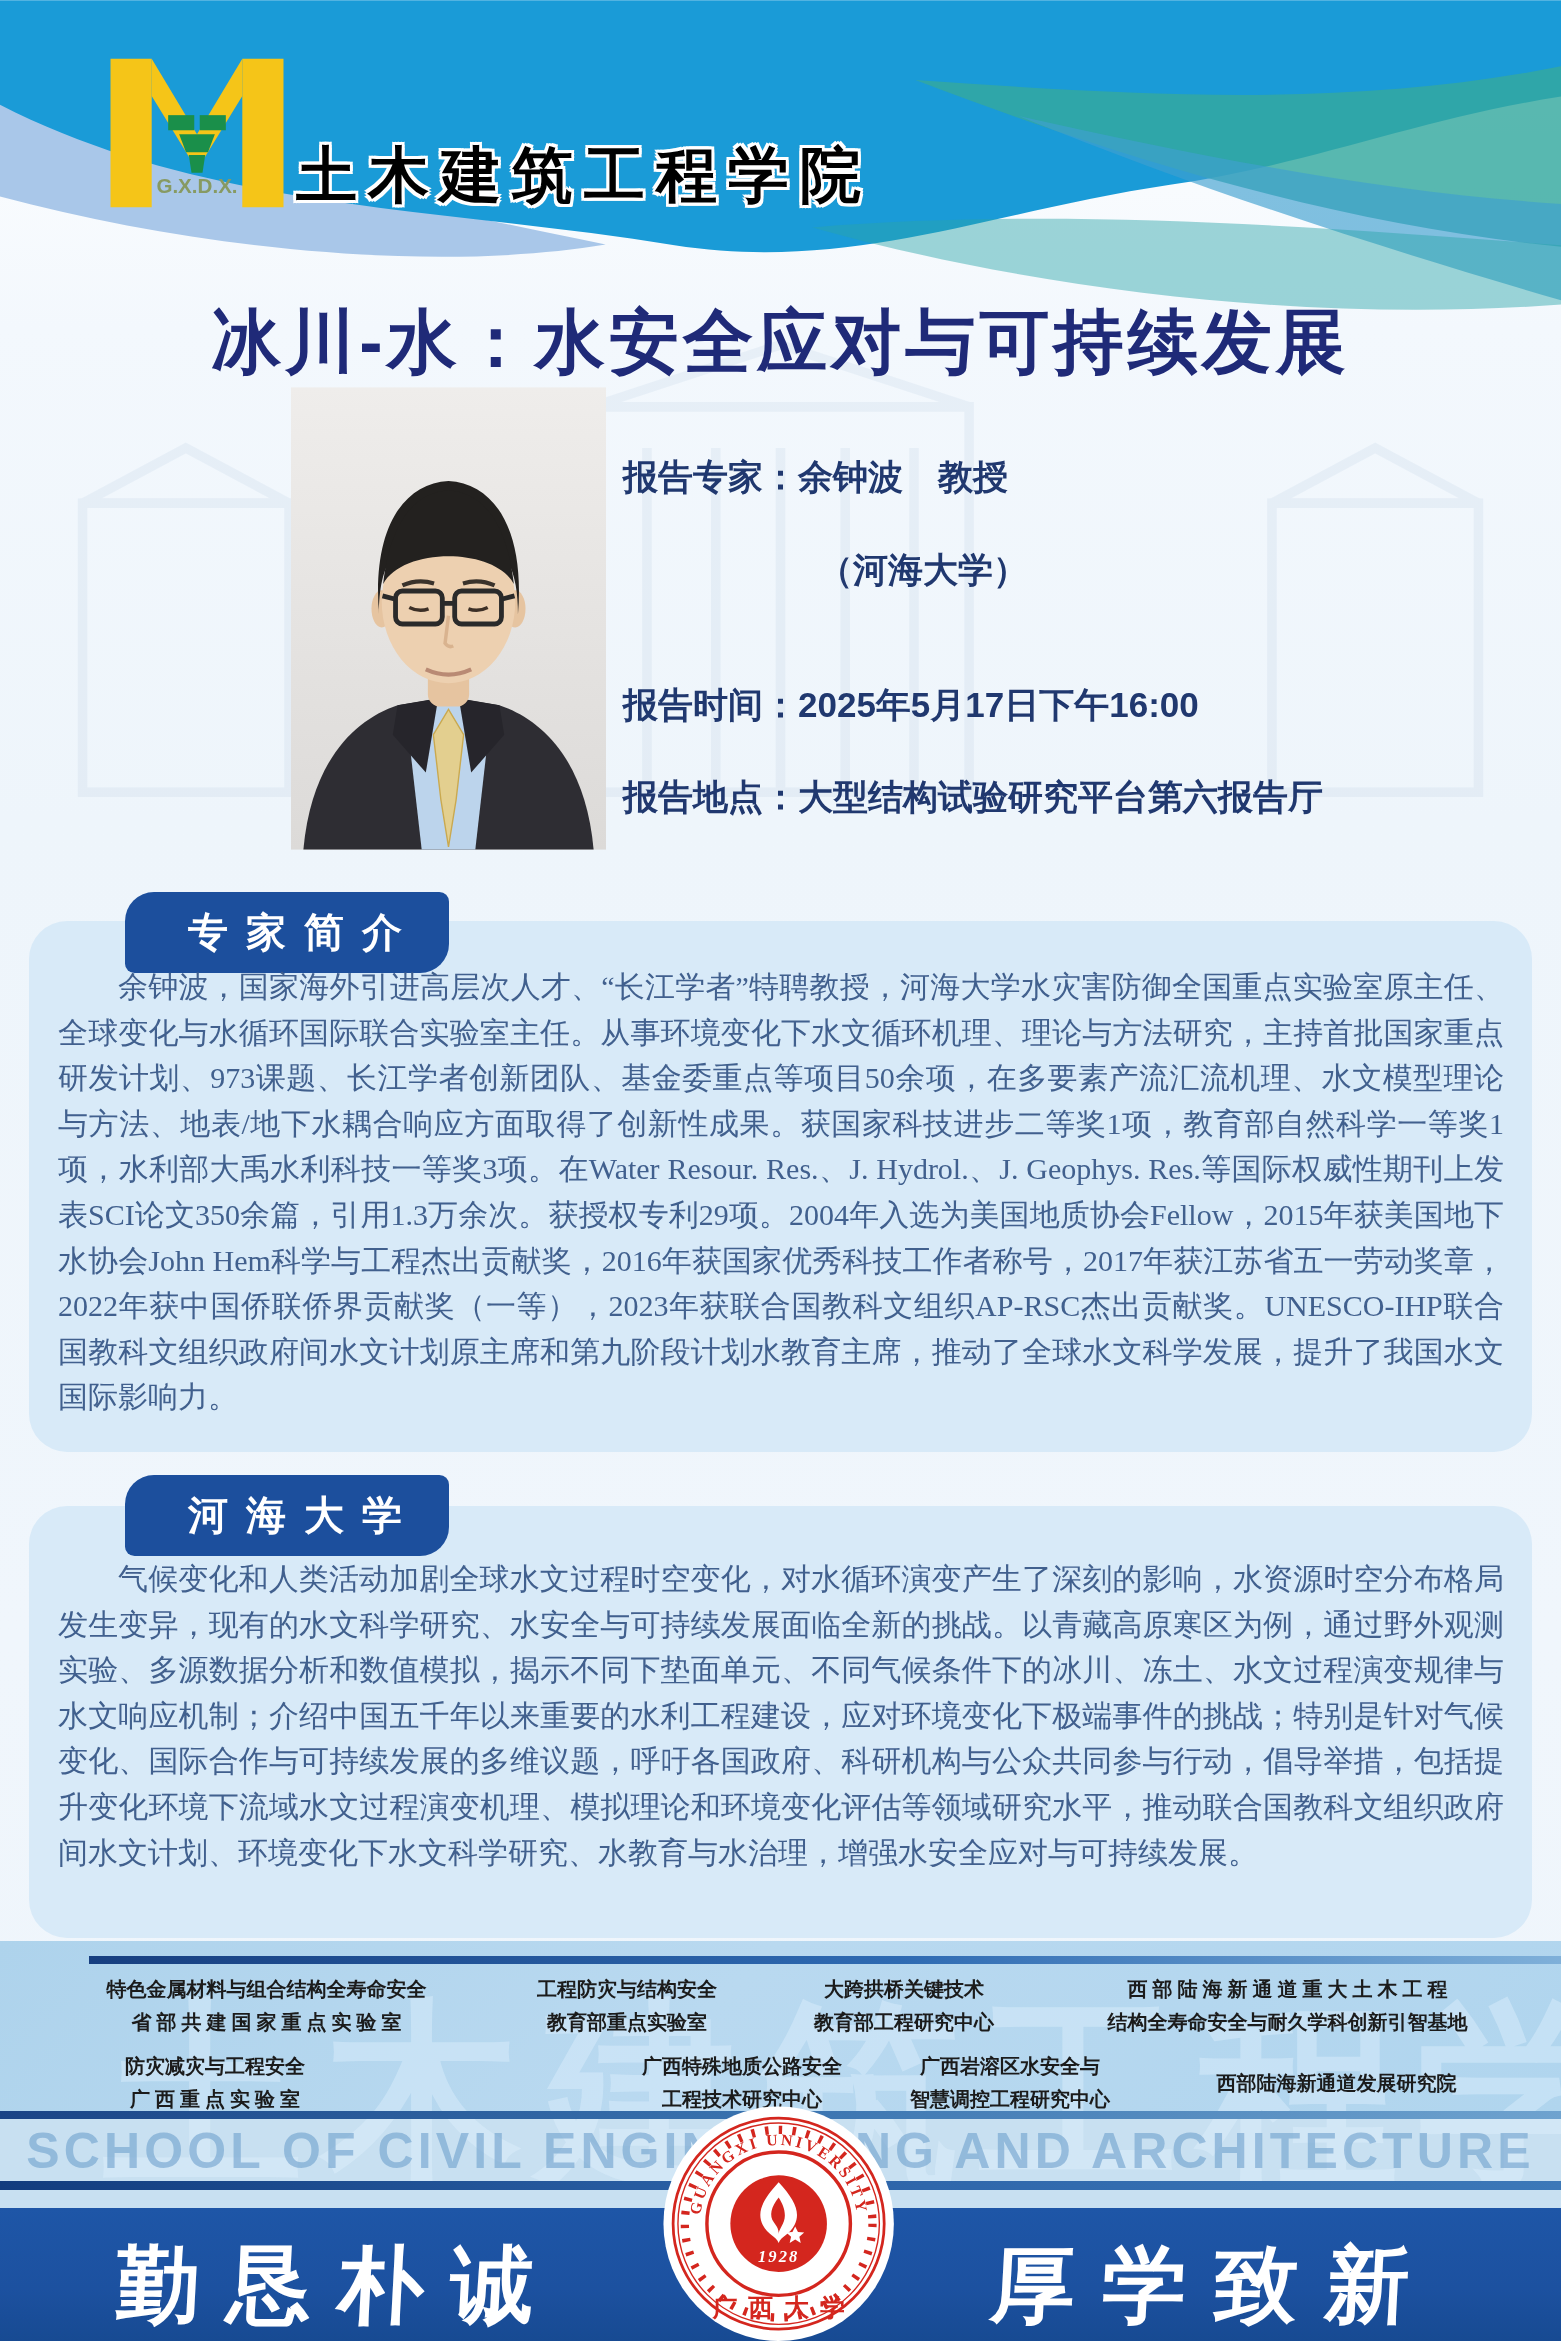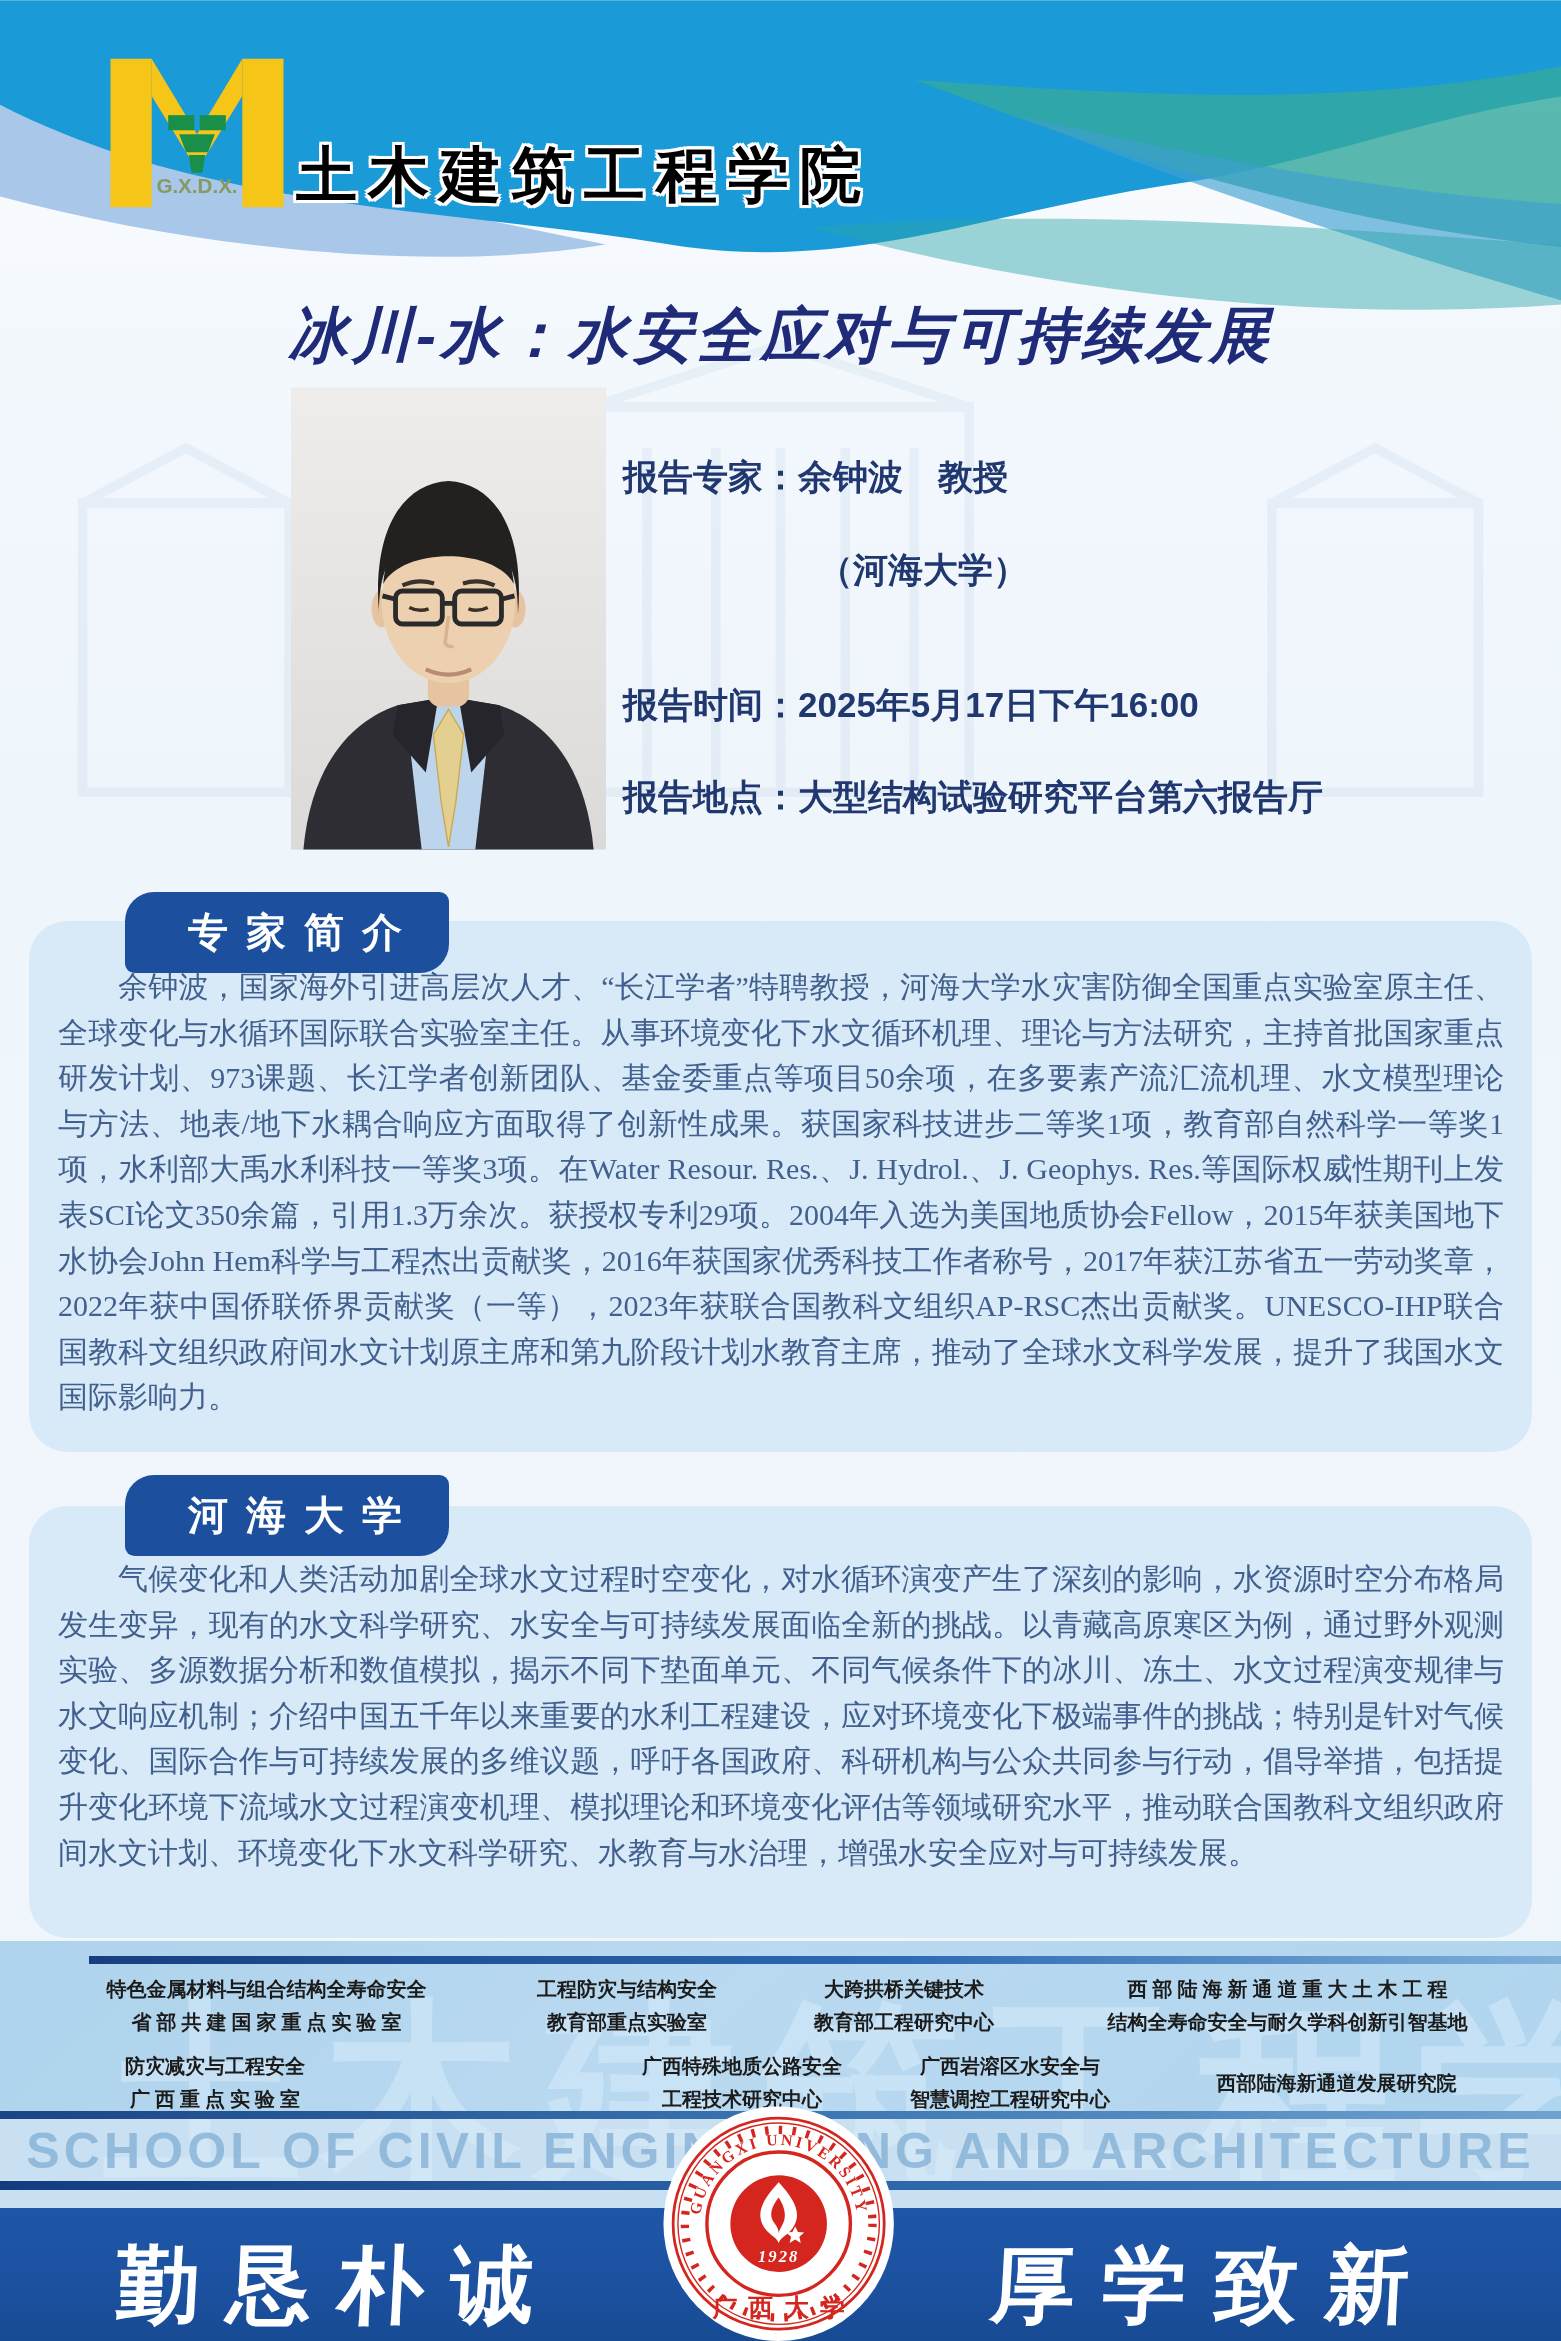--- a/index.html
+++ b/index.html
@@ -15,21 +15,21 @@
   .school-name{
     left:296px;top:135px;font-family:"Liberation Serif",serif;font-weight:900;
     font-size:61px;color:#000;letter-spacing:11px;white-space:nowrap;
     text-shadow:2.8px 2.8px 0 #fff,-2.8px -2.8px 0 #fff,2.8px -2.8px 0 #fff,-2.8px 2.8px 0 #fff,0 2.8px 0 #fff,0 -2.8px 0 #fff,2.8px 0 0 #fff,-2.8px 0 0 #fff;
   }
   
   .bldg-wm{left:0;top:324px;opacity:0.07;}
   
   .title{
     left:0;top:296px;width:1561px;text-align:center;font-weight:800;
-    font-size:60px;color:#1f2a78;letter-spacing:4.1px;white-space:nowrap;font-style:italic;
+    font-size:70px;color:#1f2a78;letter-spacing:4.1px;white-space:nowrap;
   }
   
   .photo{left:291px;top:387px;}
   
   .info-line{font-weight:700;font-size:35px;color:#20386f;white-space:nowrap;}
   .info-speaker{left:623px;top:454px;}
   .info-affil{left:818px;top:547px;}
   .info-time{left:623px;top:682px;}
   .info-venue{left:623px;top:774px;}
   

